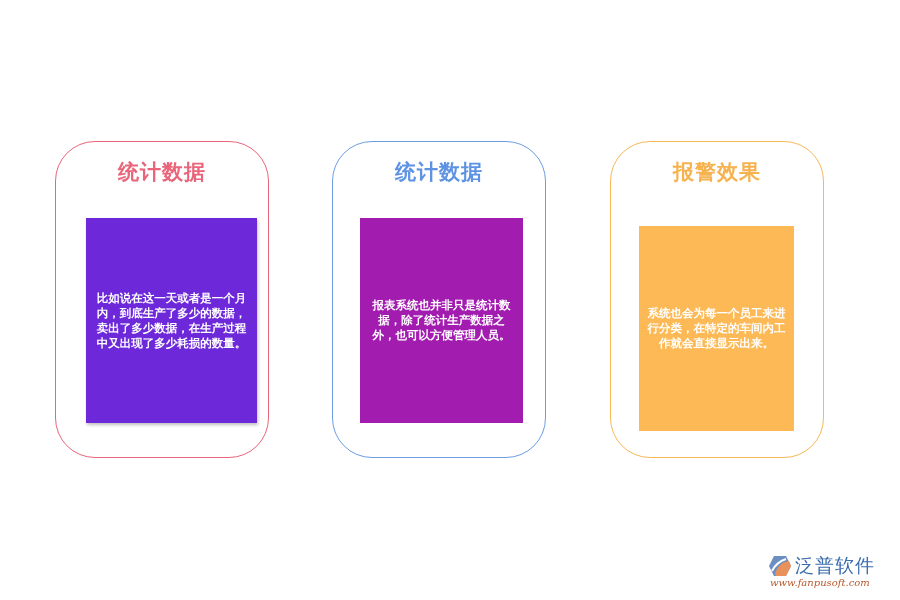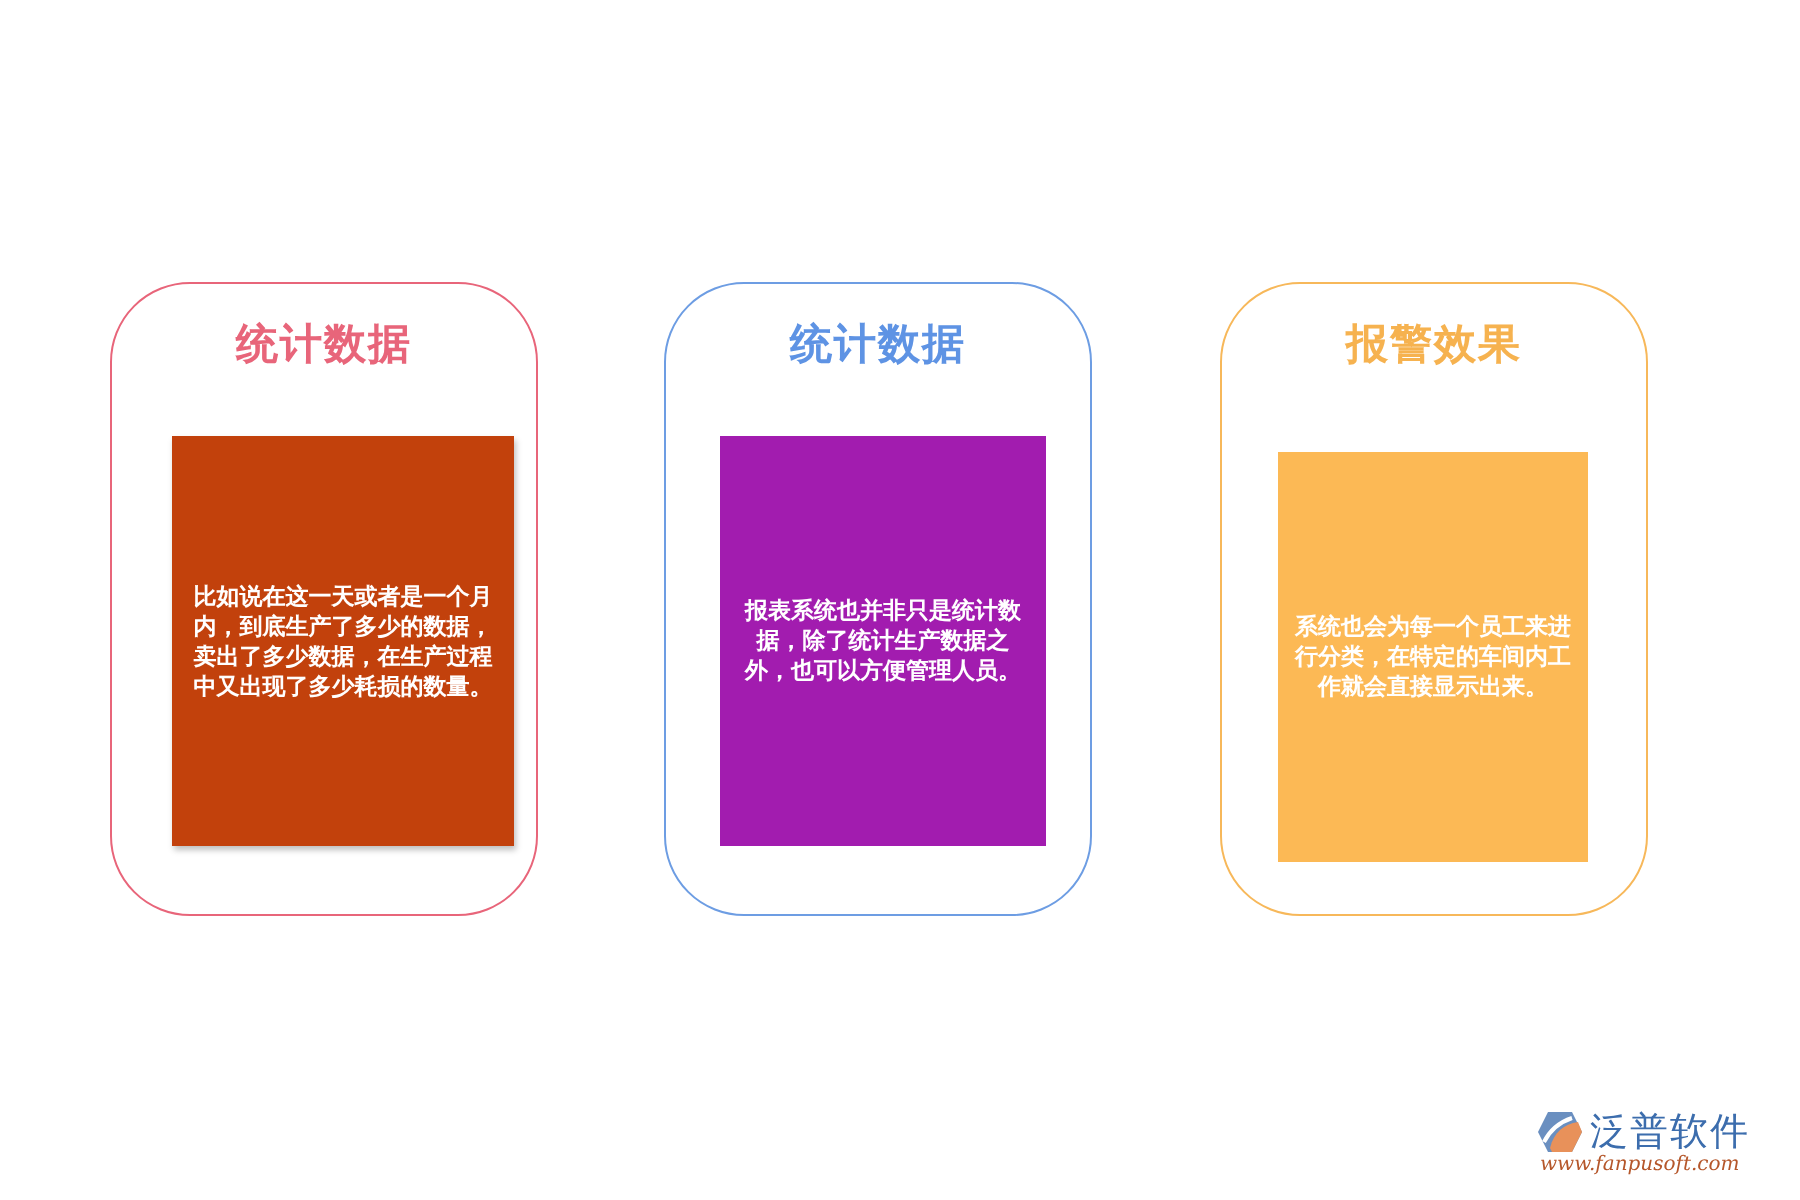--- a/index.html
+++ b/index.html
@@ -18,21 +18,21 @@
   .card-box {
     position: absolute; display: flex; align-items: center; justify-content: center;
     box-sizing: border-box; padding: 0 8px;
   }
   .card-text {
     color: #ffffff; font-size: 11.5px; font-weight: bold; line-height: 15px;
     text-align: center; text-align-last: center;
   }
   #card1 { left: 55px; border-color: #e8657a; }
   #card1 .card-title { color: #e8657a; }
-  #card1 .card-box { left: 30px; top: 76px; width: 171px; height: 205px; background: #c2410c; box-shadow: 1px 2px 3px rgba(0,0,0,0.25); }
+  #card1 .card-box { left: 30px; top: 76px; width: 171px; height: 205px; background: #6d28d9; box-shadow: 1px 2px 3px rgba(0,0,0,0.25); }
   #card2 { left: 332px; border-color: #6d9de3; }
   #card2 .card-title { color: #5e93e4; }
   #card2 .card-box { left: 27px; top: 76px; width: 163px; height: 205px; background: #a21caf; }
   #card3 { left: 610px; border-color: #f7b85a; }
   #card3 .card-title { color: #f6b24f; }
   #card3 .card-box { left: 28px; top: 84px; width: 155px; height: 205px; background: #fcb955; }
 
   .logo { position: absolute; left: 768px; top: 553px; width: 125px; height: 40px; }
   .logo-icon { position: absolute; left: 0; top: 2px; width: 24px; height: 22px; }
   .logo-name { position: absolute; left: 27px; top: 0; font-size: 19px; color: #3c6dad; letter-spacing: 1px; white-space: nowrap; }

